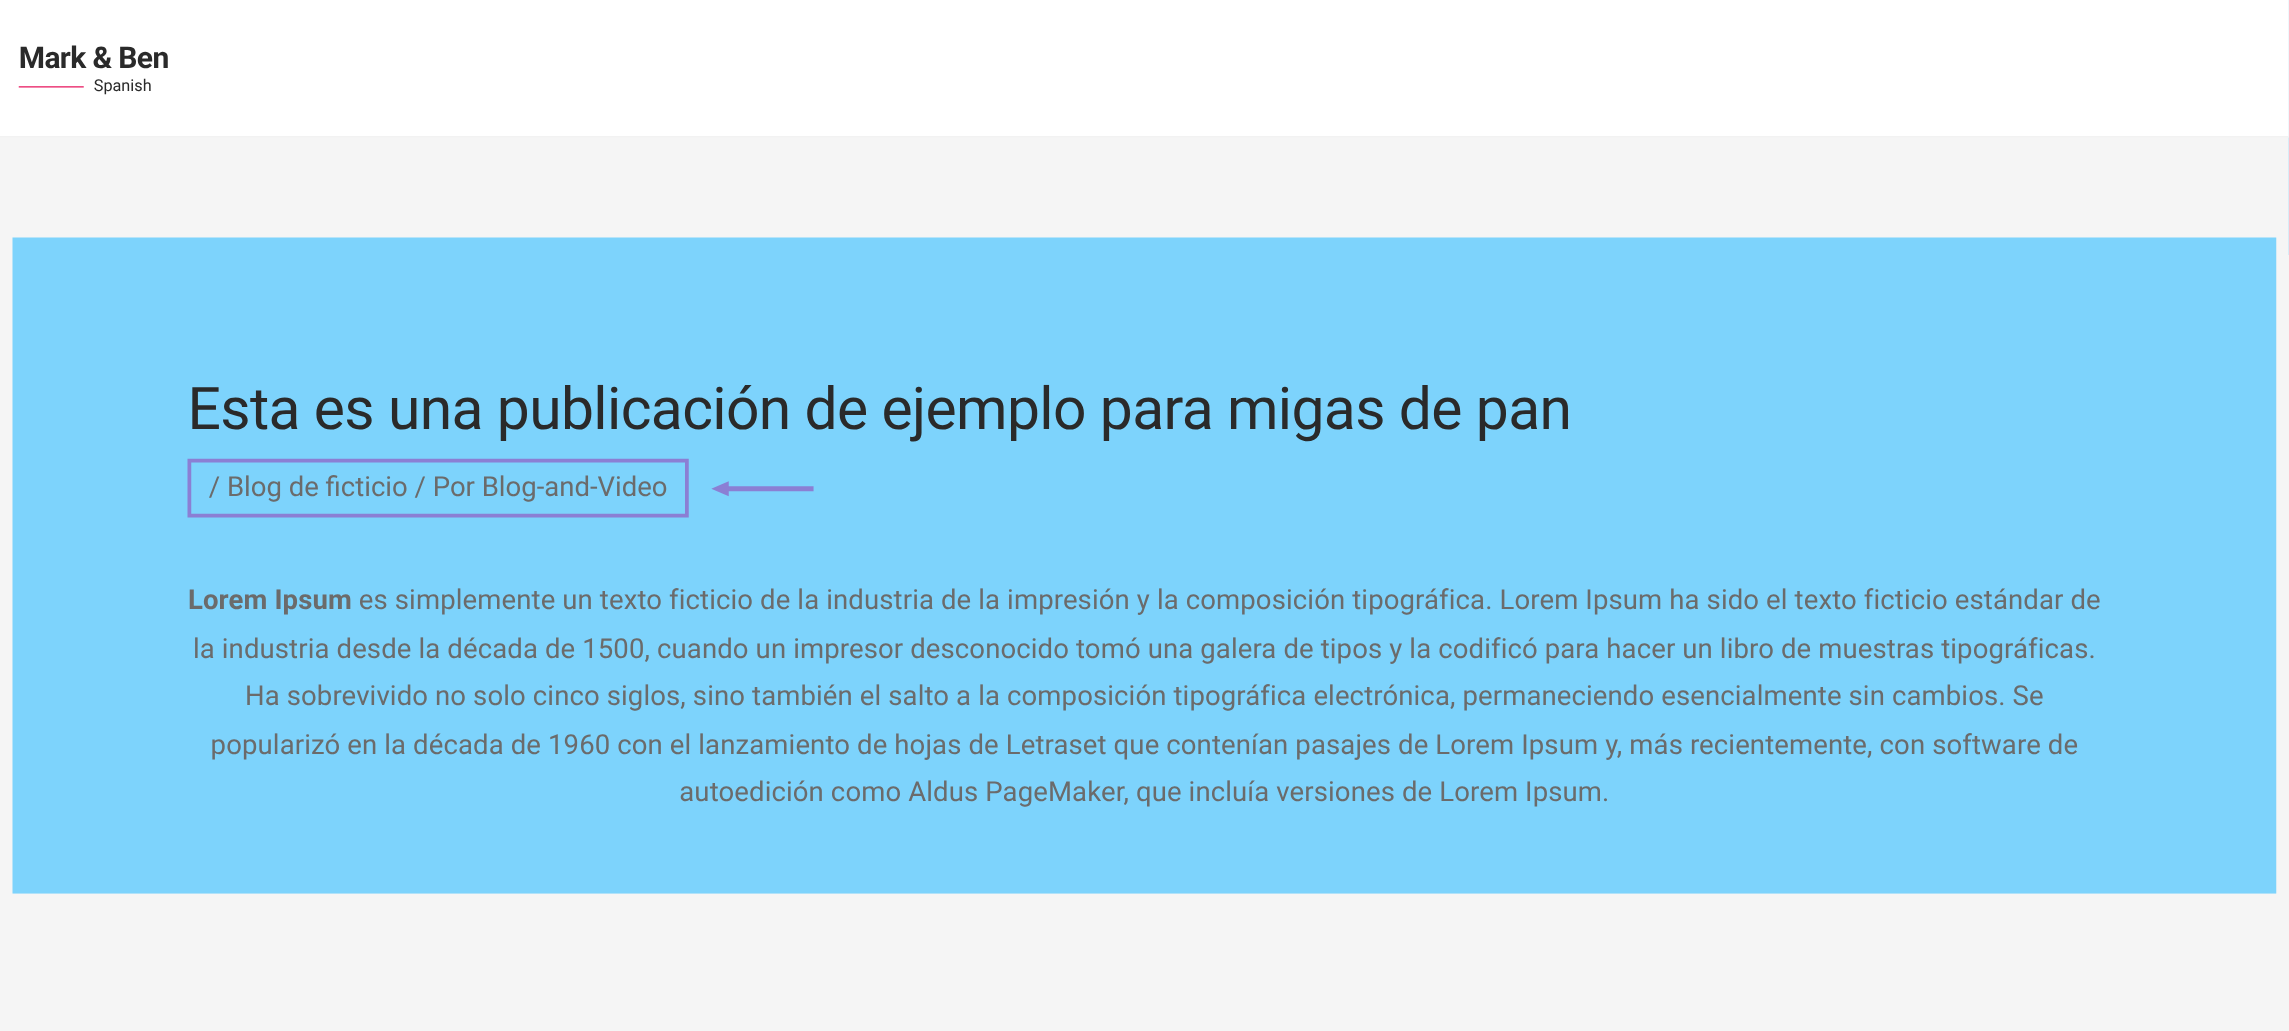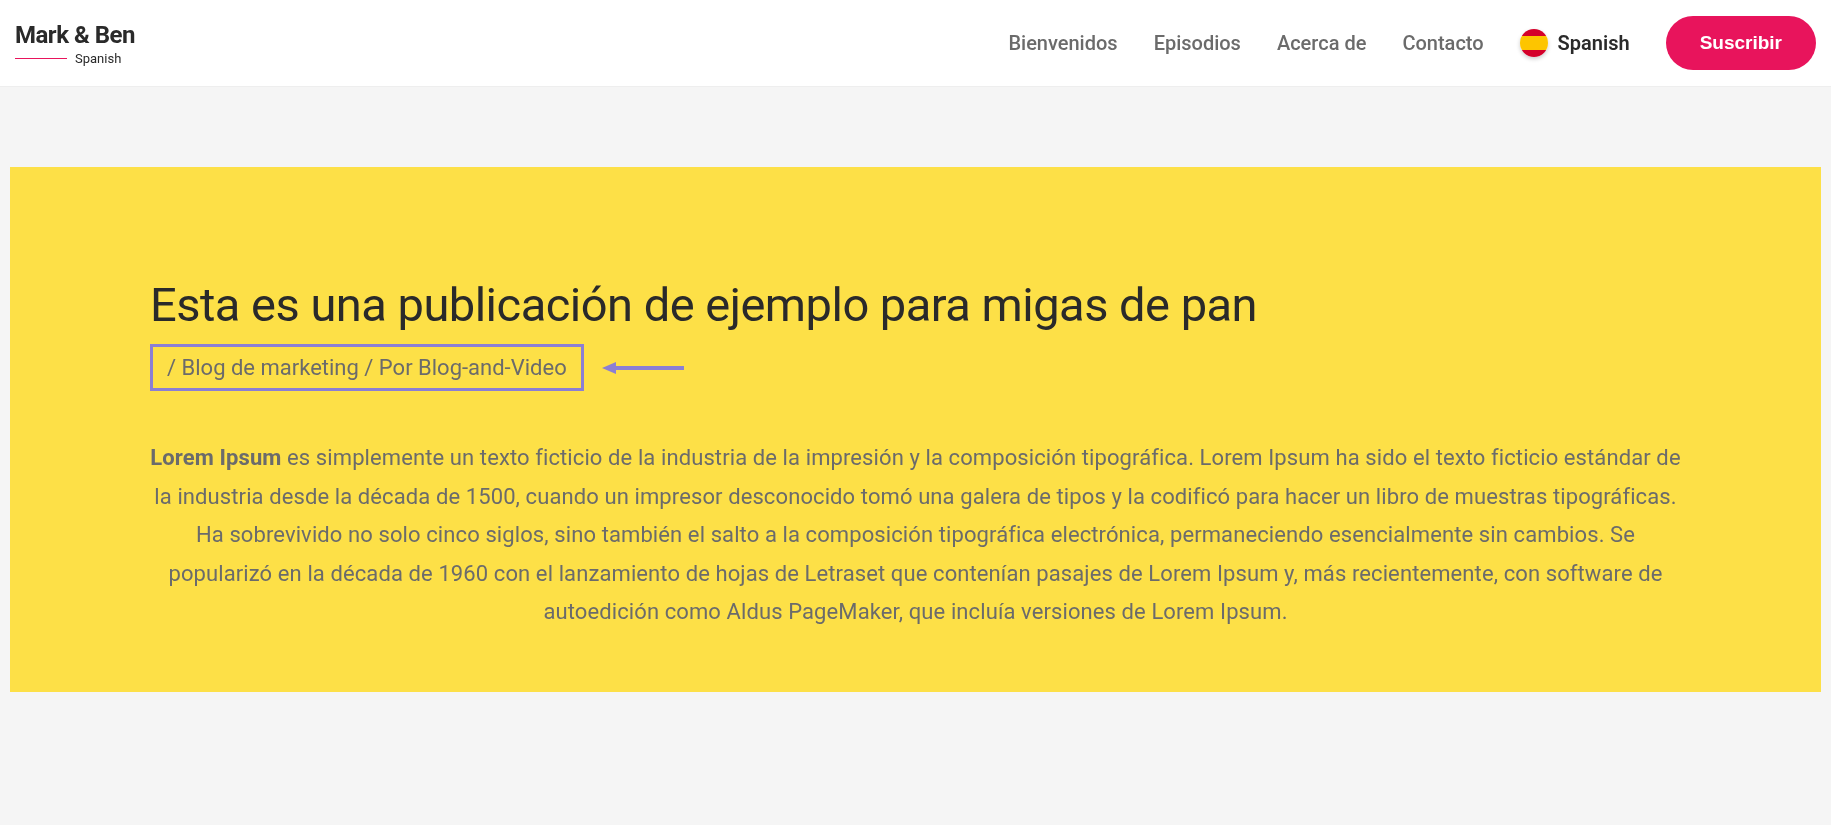--- a/index.html
+++ b/index.html
@@ -7,21 +7,21 @@
       padding: 0;
       box-sizing: border-box;
     }
     body {
       font-family: -apple-system, BlinkMacSystemFont, 'Segoe UI', Roboto, Arial, sans-serif;
       background: #f5f5f5;
       color: #333;
     }
     .header {
       background: #fff;
-      padding: 16px 15px;
+      padding: 32px 15px;
       display: flex;
       justify-content: space-between;
       align-items: center;
       border-bottom: 1px solid #eee;
     }
     .logo {
       display: flex;
       flex-direction: column;
     }
     .logo-title {
@@ -83,21 +83,21 @@
       font-weight: 600;
       padding: 16px 34px;
       border: none;
       border-radius: 28px;
       cursor: pointer;
     }
     .content-wrapper {
       padding: 80px 10px 0;
     }
     .content-card {
-      background: #fde047;
+      background: #7dd3fc;
       padding: 110px 140px 60px;
       max-width: 100%;
     }
     .article-title {
       font-size: 47px;
       font-weight: 400;
       color: #2a2a2a;
       letter-spacing: -0.5px;
       margin-bottom: 12px;
     }
@@ -146,39 +146,28 @@
 <body>
 
 <header class="header">
   <div class="logo">
     <span class="logo-title">Mark &amp; Ben</span>
     <div class="logo-sub">
       <div class="logo-line"></div>
       <span class="logo-subtitle">Spanish</span>
     </div>
   </div>
-  <nav class="nav">
-    <a class="nav-link">Bienvenidos</a>
-    <a class="nav-link">Episodios</a>
-    <a class="nav-link">Acerca de</a>
-    <a class="nav-link">Contacto</a>
-    <div class="lang-switcher">
-      <div class="flag-icon"></div>
-      <span class="lang-label">Spanish</span>
-    </div>
-    <button class="subscribe-btn">Suscribir</button>
-  </nav>
 </header>
 
 <div class="content-wrapper">
   <article class="content-card">
     <h1 class="article-title">Esta es una publicación de ejemplo para migas de pan</h1>
     <div class="breadcrumb-container">
       <div class="breadcrumb">
-        <span>/ </span><a class="breadcrumb-link">Blog de marketing</a><span> / Por </span><a class="breadcrumb-link">Blog-and-Video</a>
+        <span>/ </span><a class="breadcrumb-link">Blog de ficticio</a><span> / Por </span><a class="breadcrumb-link">Blog-and-Video</a>
       </div>
       <div class="arrow-annotation">
         <svg class="arrow-svg" viewBox="0 0 82 16">
           <line x1="82" y1="8" x2="10" y2="8" stroke="#8b7fd4" stroke-width="4"></line>
           <polygon points="0,8 14,2 14,14" fill="#8b7fd4"></polygon>
         </svg>
       </div>
     </div>
     <p class="article-body">
       <strong>Lorem Ipsum</strong><span> es simplemente un texto ficticio de la industria de la impresión y la composición tipográfica. Lorem Ipsum ha sido el texto ficticio estándar de la industria desde la década de 1500, cuando un impresor desconocido tomó una galera de tipos y la codificó para hacer un libro de muestras tipográficas. Ha sobrevivido no solo cinco siglos, sino también el salto a la composición tipográfica electrónica, permaneciendo esencialmente sin cambios. Se popularizó en la década de 1960 con el lanzamiento de hojas de Letraset que contenían pasajes de Lorem Ipsum y, más recientemente, con software de autoedición como Aldus PageMaker, que incluía versiones de Lorem Ipsum.</span>

